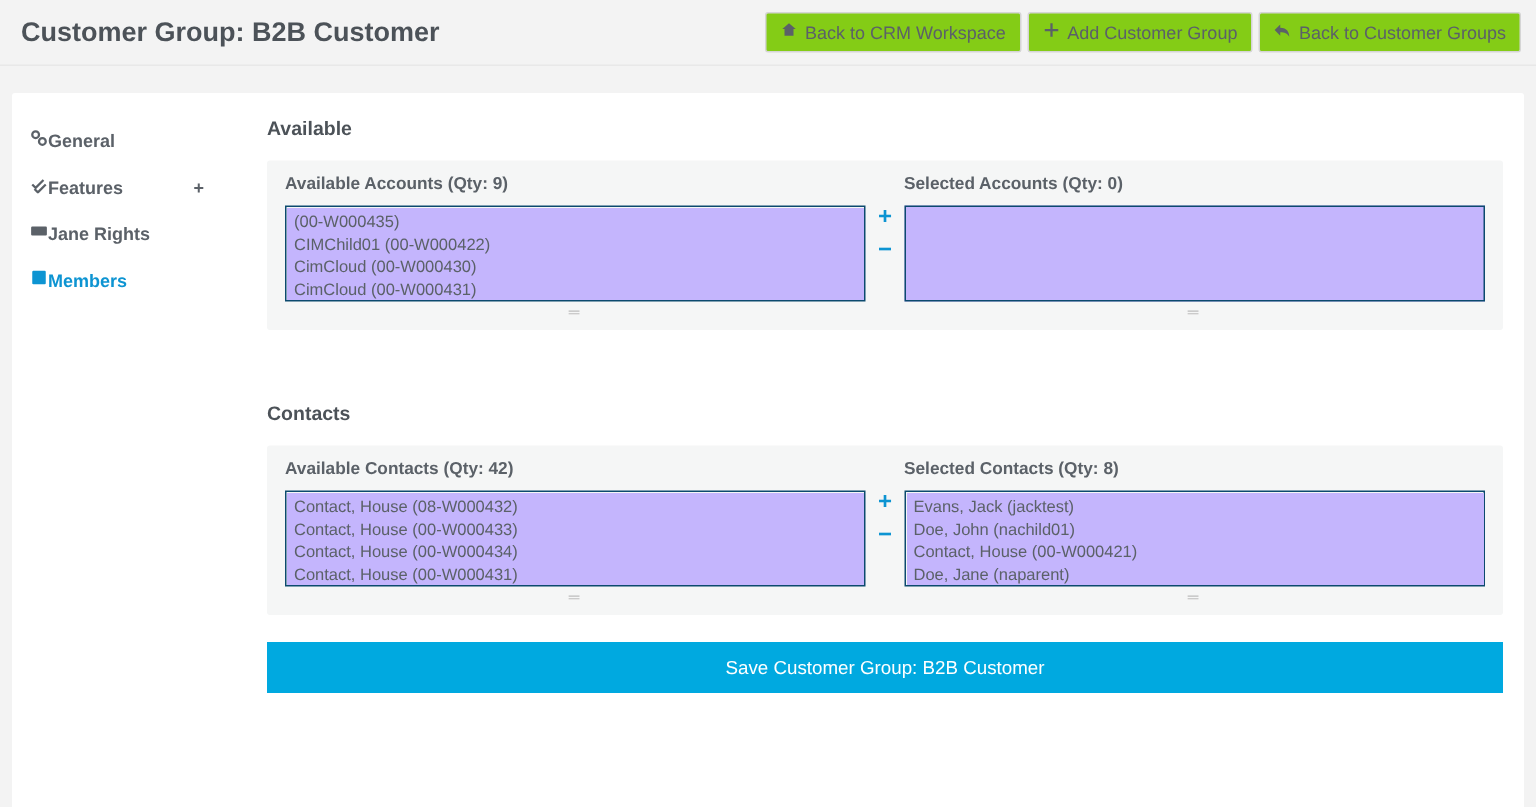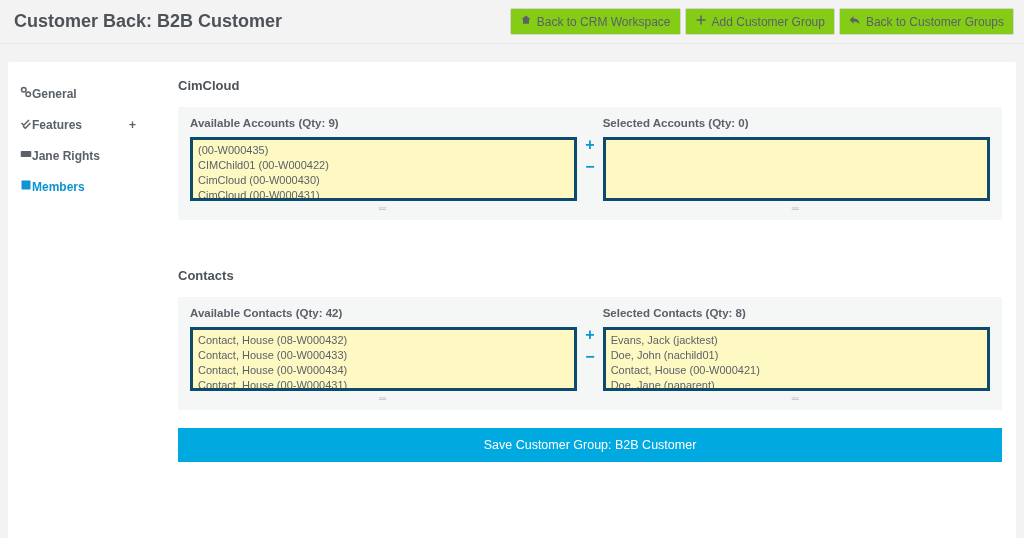--- a/index.html
+++ b/index.html
@@ -17,37 +17,37 @@
   .side-item.active{color:#0d94d2}
   .side-item .plus{margin-left:auto;color:#5b6168;font-weight:700}
   .side-ico{width:12px;height:12px;display:inline-block;fill:currentColor}
   
   .main{flex:1;padding:16px 14px 0 30px}
   .section-title{font-size:13px;font-weight:600;color:#4c5258;margin-bottom:14px}
   .panel{background:#f5f6f6;border-radius:2px;padding:10px 12px 6px 12px;margin-bottom:48px}
   .panel-row{display:flex;gap:8px;align-items:flex-start}
   .col{flex:1;display:flex;flex-direction:column}
   .col-hdr{font-size:11.5px;color:#5b6168;margin-bottom:8px;font-weight:600}
-  .listbox{background:#fef9c3;border:3px solid #0c4a6e;height:64px;overflow-y:scroll;padding:3px 5px;font-size:11px;color:#5b6168;line-height:1.35}
+  .listbox{background:#c4b5fd;border:1px solid #0c4a6e;height:64px;overflow-y:scroll;padding:3px 5px;font-size:11px;color:#5b6168;line-height:1.35}
   .listbox.tall{height:64px}
   .listbox .row{white-space:nowrap;cursor:pointer}
   .midctl{display:flex;flex-direction:column;gap:6px;justify-content:center;padding-top:20px}
   .midbtn{color:#0d94d2;font-size:16px;font-weight:700;cursor:pointer;line-height:1;text-align:center;user-select:none}
   .grip{color:#bfbfbf;text-align:center;font-size:10px;letter-spacing:2px;margin-top:2px}
   
   .savebar{margin-top:9px}
   .save-btn{background:#00a9e0;color:#fff;border:none;width:100%;padding:10px 0;font-size:12.5px;cursor:pointer}
   
   svg{display:block}
 </style>
 </head>
 <body>
 
 <div class="topbar">
-  <div class="page-title">Customer Back: B2B Customer</div>
+  <div class="page-title">Customer Group: B2B Customer</div>
   <div class="top-actions">
     <button class="btn-outline">
       <span>
         <svg class="side-ico" viewBox="0 0 16 16">
             <path d="M8 2l6 5h-2v6H4V7H2l6-5z"></path>
           </svg>
       </span>
       <span>Back to CRM Workspace</span>
     </button>
     <button class="btn-outline">
@@ -104,21 +104,21 @@
         <svg class="side-ico" viewBox="0 0 16 16">
             <rect x="2" y="2" width="12" height="12" rx="1" fill="currentColor"></rect>
           </svg>
       </span>
       <span>Members</span>
     </div>
   </div>
 
   <div class="main">
 
-    <div class="section-title">CimCloud</div>
+    <div class="section-title">Available</div>
     <div class="panel">
       <div class="panel-row">
         <div class="col">
           <div class="col-hdr">Available Accounts (Qty: 9)</div>
           <div class="listbox" id="acct-avail">
               <div class="row">(00-W000435)</div>
               <div class="row">CIMChild01 (00-W000422)</div>
               <div class="row">CimCloud (00-W000430)</div>
               <div class="row">CimCloud (00-W000431)</div>
               <div class="row">CimCloud (00-W000432)</div>

